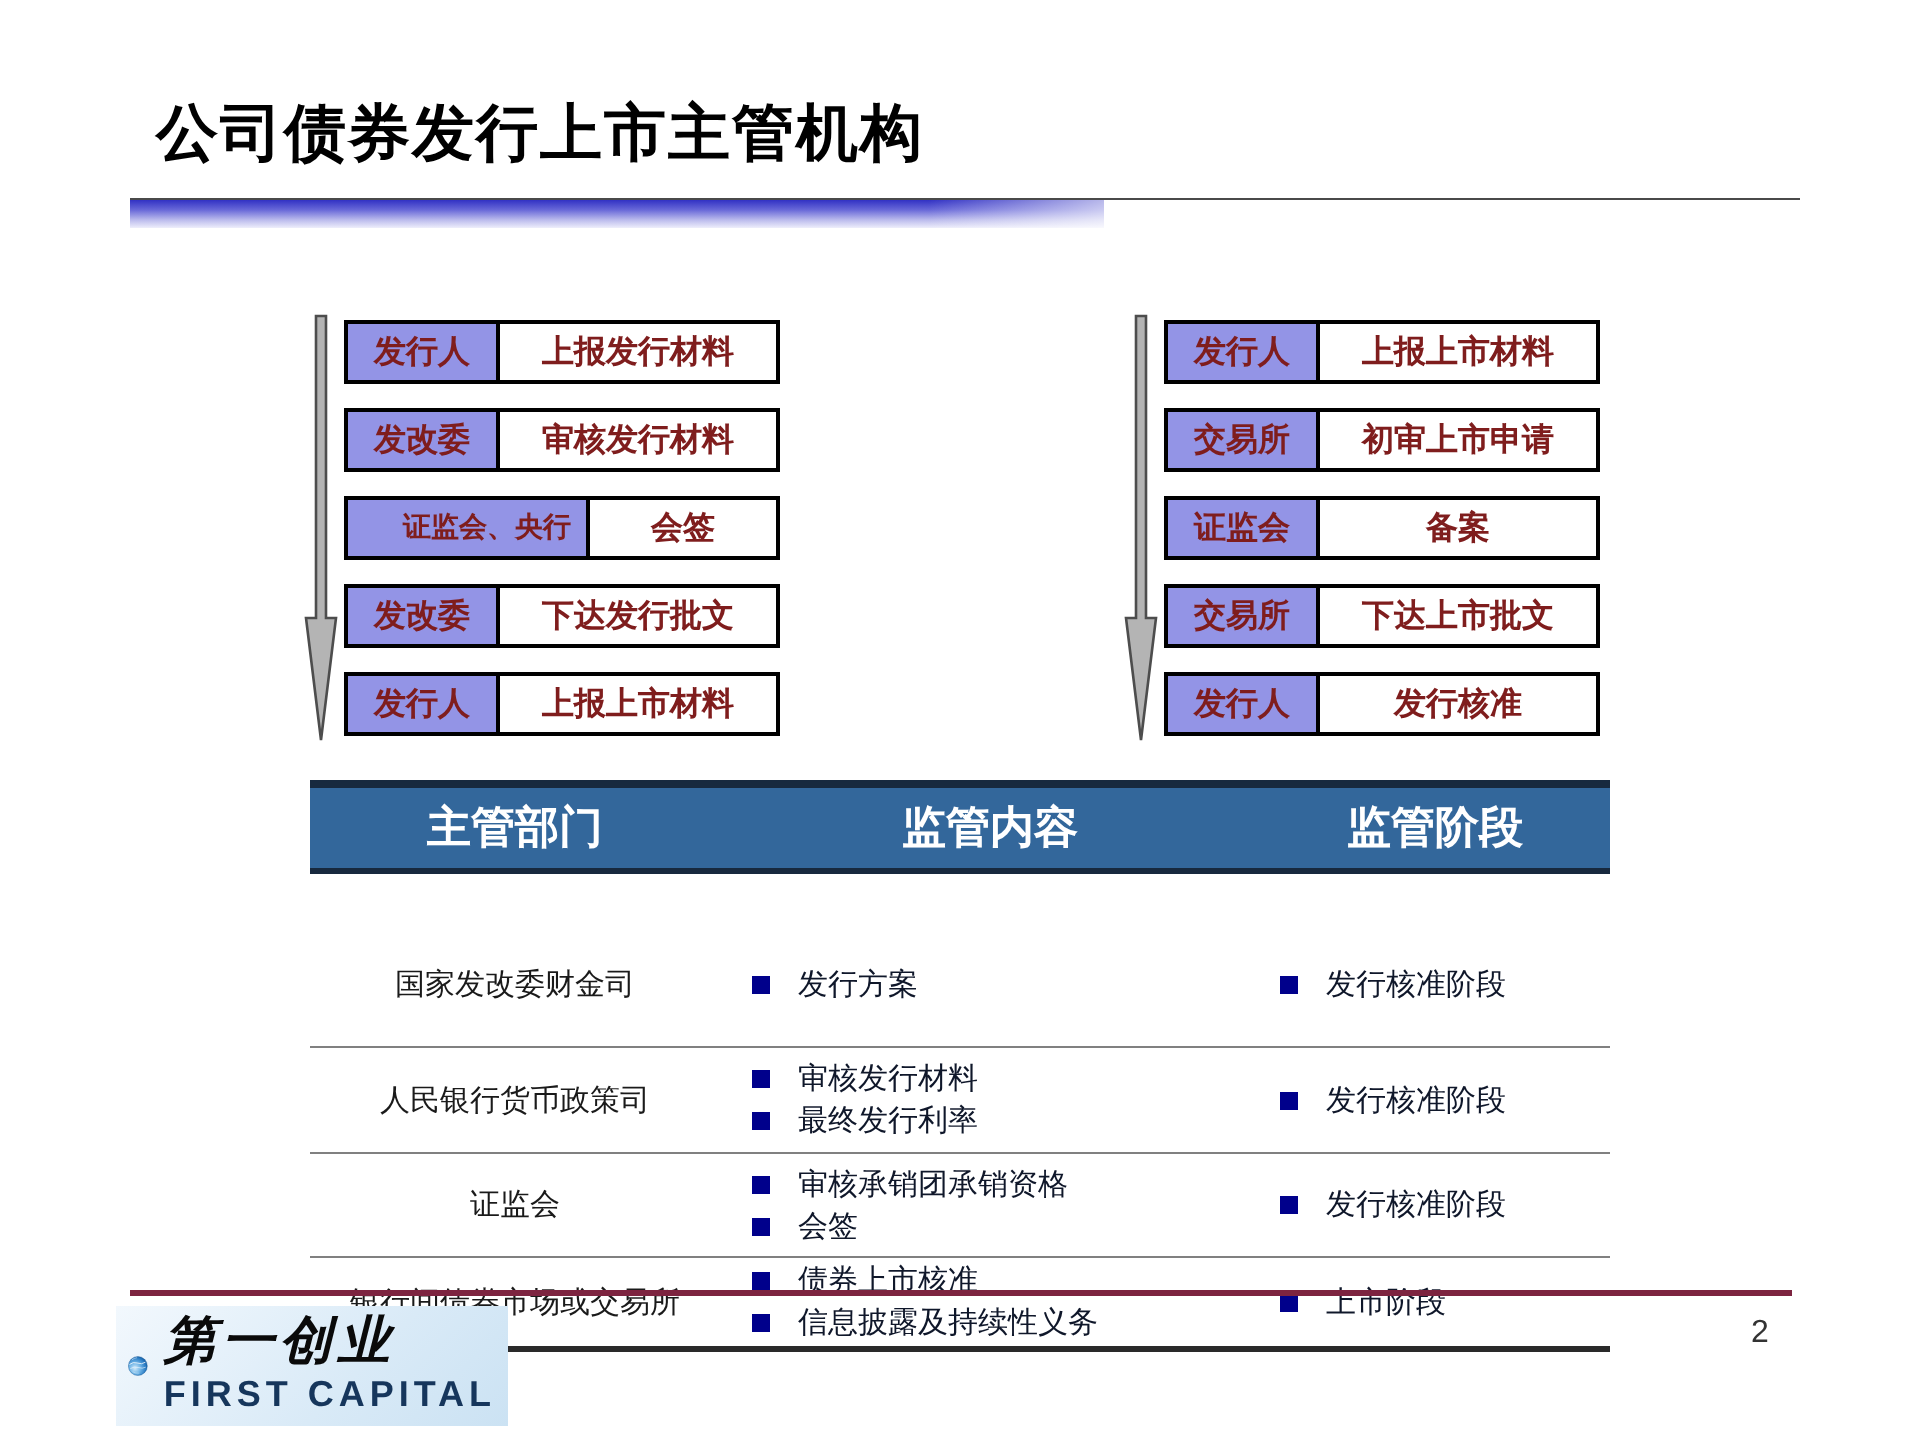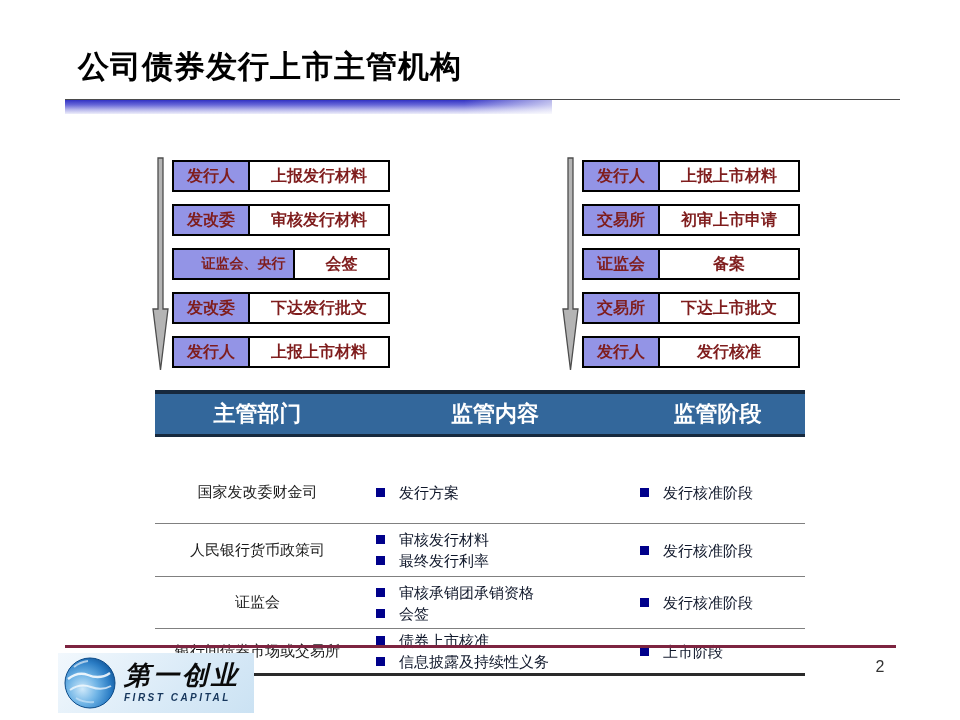--- a/index.html
+++ b/index.html
@@ -107,22 +107,22 @@
     background: linear-gradient(135deg, #f2f8fd 0%, #d9eaf7 60%, #cbe2f3 100%);
     padding: 14px 6px;
   }
   .logo-text { margin-left: 8px; }
   .logo-cn {
     font-family: "Liberation Serif", "DejaVu Serif", serif;
     font-size: 26px; font-weight: bold; color: #0a0a0a;
     font-style: italic; letter-spacing: 3px; line-height: 26px; white-space: nowrap;
   }
   .logo-en {
-    font-size: 10px; font-weight: bold; color: #16365c;
-    letter-spacing: 2.5px; margin-top: 3px; white-space: nowrap; font-style: italic;
+    font-size: 18px; font-weight: bold; color: #16365c;
+    letter-spacing: 2.5px; margin-top: 3px; white-space: nowrap;
   }
   .page-number {
     position: absolute; left: 868px; top: 658px; width: 24px;
     text-align: center; font-size: 16px; color: #333;
   }
 </style>
 </head>
 <body>
 
 <div class="slide">

